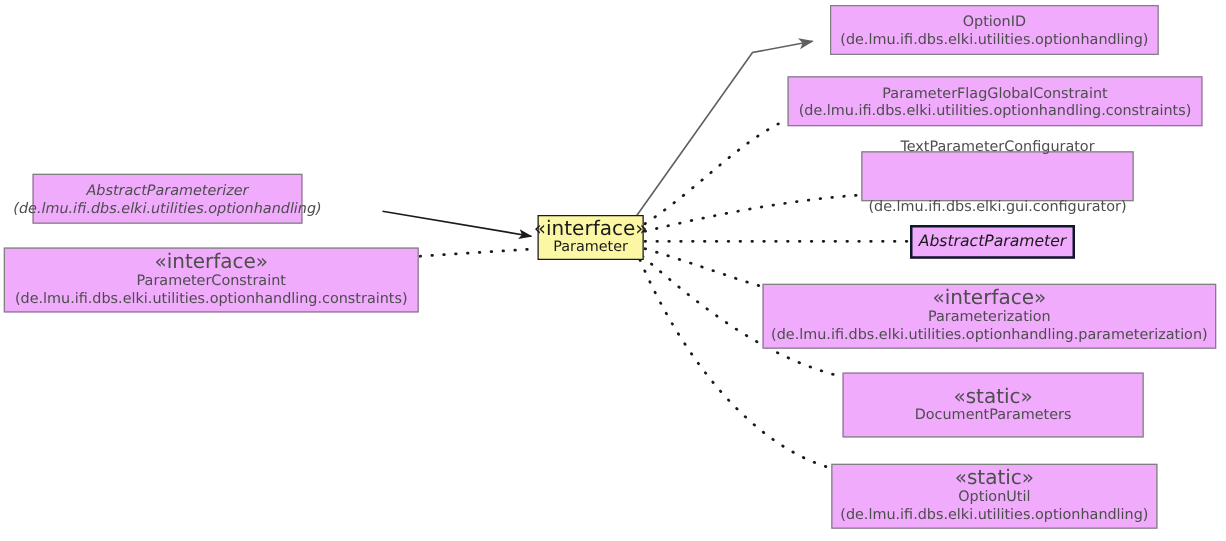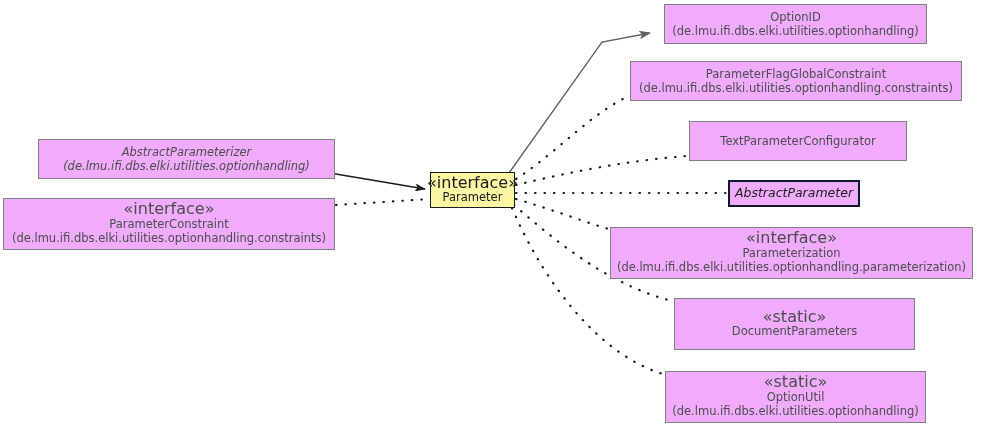--- a/index.html
+++ b/index.html
@@ -84,21 +84,21 @@
 
     <path d="M516,193 L726,193" fill="none" stroke="#1a1a1a" stroke-width="2.2" stroke-linecap="round" stroke-dasharray="0.5 9"></path>
 
     <path d="M516,199 C560,212 590,224 609,229" fill="none" stroke="#1a1a1a" stroke-width="2.2" stroke-linecap="round" stroke-dasharray="0.5 9"></path>
 
     <path d="M514,205 C560,245 610,285 672,301" fill="none" stroke="#1a1a1a" stroke-width="2.2" stroke-linecap="round" stroke-dasharray="0.5 9"></path>
 
     <path d="M512,208 C545,285 600,355 663,374" fill="none" stroke="#1a1a1a" stroke-width="2.2" stroke-linecap="round" stroke-dasharray="0.5 9"></path>
   </svg>
 
-  <div class="node italic" style="left:38px; top:139px; width:297px; height:40px;">
+  <div class="node italic" style="left:26px; top:139px; width:216px; height:40px;">
     <span class="ln">AbstractParameterizer</span>
     <span class="ln">(de.lmu.ifi.dbs.elki.utilities.optionhandling)</span>
   </div>
 
   <div class="node" style="left:3px; top:198px; width:332px; height:52px;">
     <span class="ln stereo">«interface»</span>
     <span class="ln">ParameterConstraint</span>
     <span class="ln">(de.lmu.ifi.dbs.elki.utilities.optionhandling.constraints)</span>
   </div>
 
@@ -112,20 +112,21 @@
     <span class="ln">(de.lmu.ifi.dbs.elki.utilities.optionhandling)</span>
   </div>
 
   <div class="node" style="left:630px; top:61px; width:332px; height:40px;">
     <span class="ln">ParameterFlagGlobalConstraint</span>
     <span class="ln">(de.lmu.ifi.dbs.elki.utilities.optionhandling.constraints)</span>
   </div>
 
   <div class="node" style="left:689px; top:121px; width:218px; height:40px;gap:34px;">
     <span class="ln">TextParameterConfigurator</span>
+    <span class="ln">(de.lmu.ifi.dbs.elki.gui.configurator)</span>
   </div>
 
   <div class="node bold-border italic" style="left:728px; top:180px; width:132px; height:27px; font-size:12.5px;">
     <span class="ln">AbstractParameter</span>
   </div>
 
   <div class="node" style="left:610px; top:227px; width:363px; height:52px;">
     <span class="ln stereo">«interface»</span>
     <span class="ln">Parameterization</span>
     <span class="ln">(de.lmu.ifi.dbs.elki.utilities.optionhandling.parameterization)</span>

